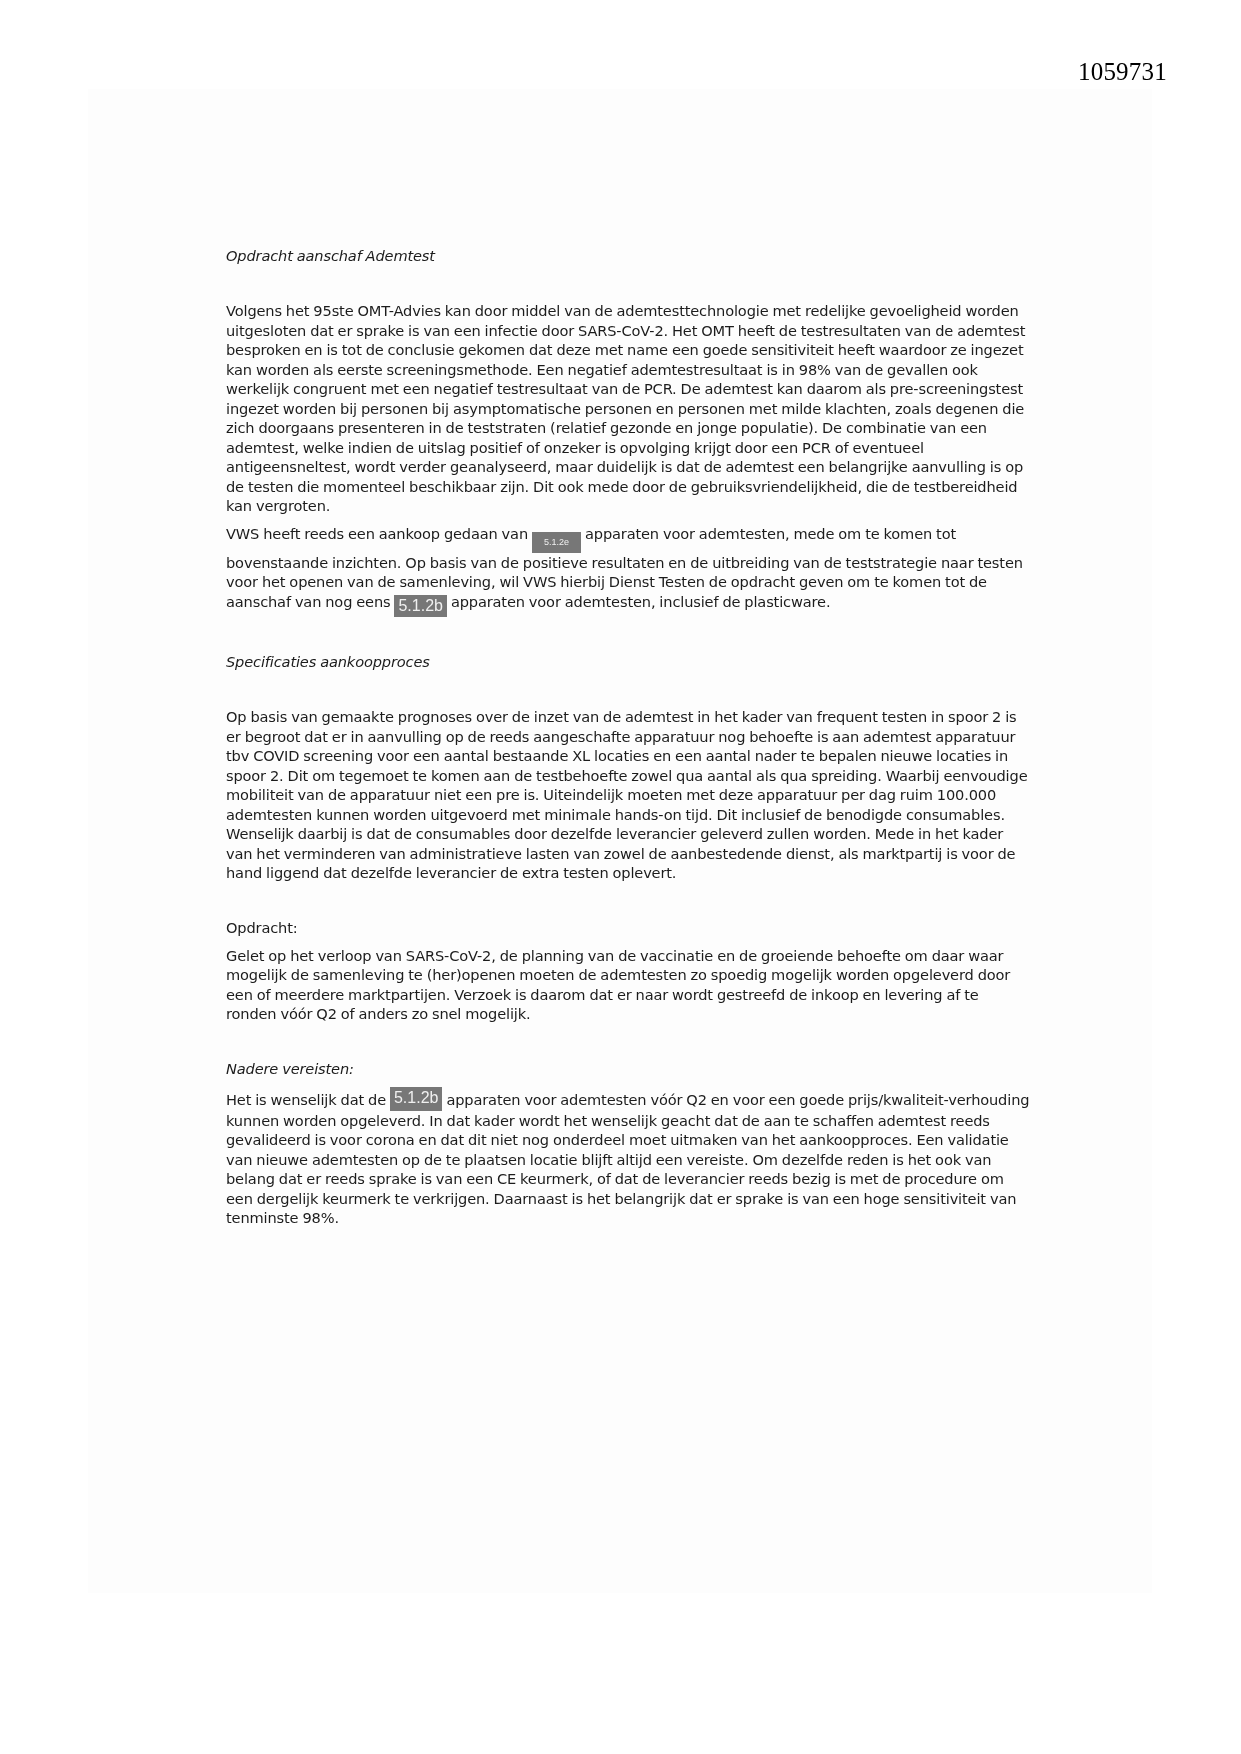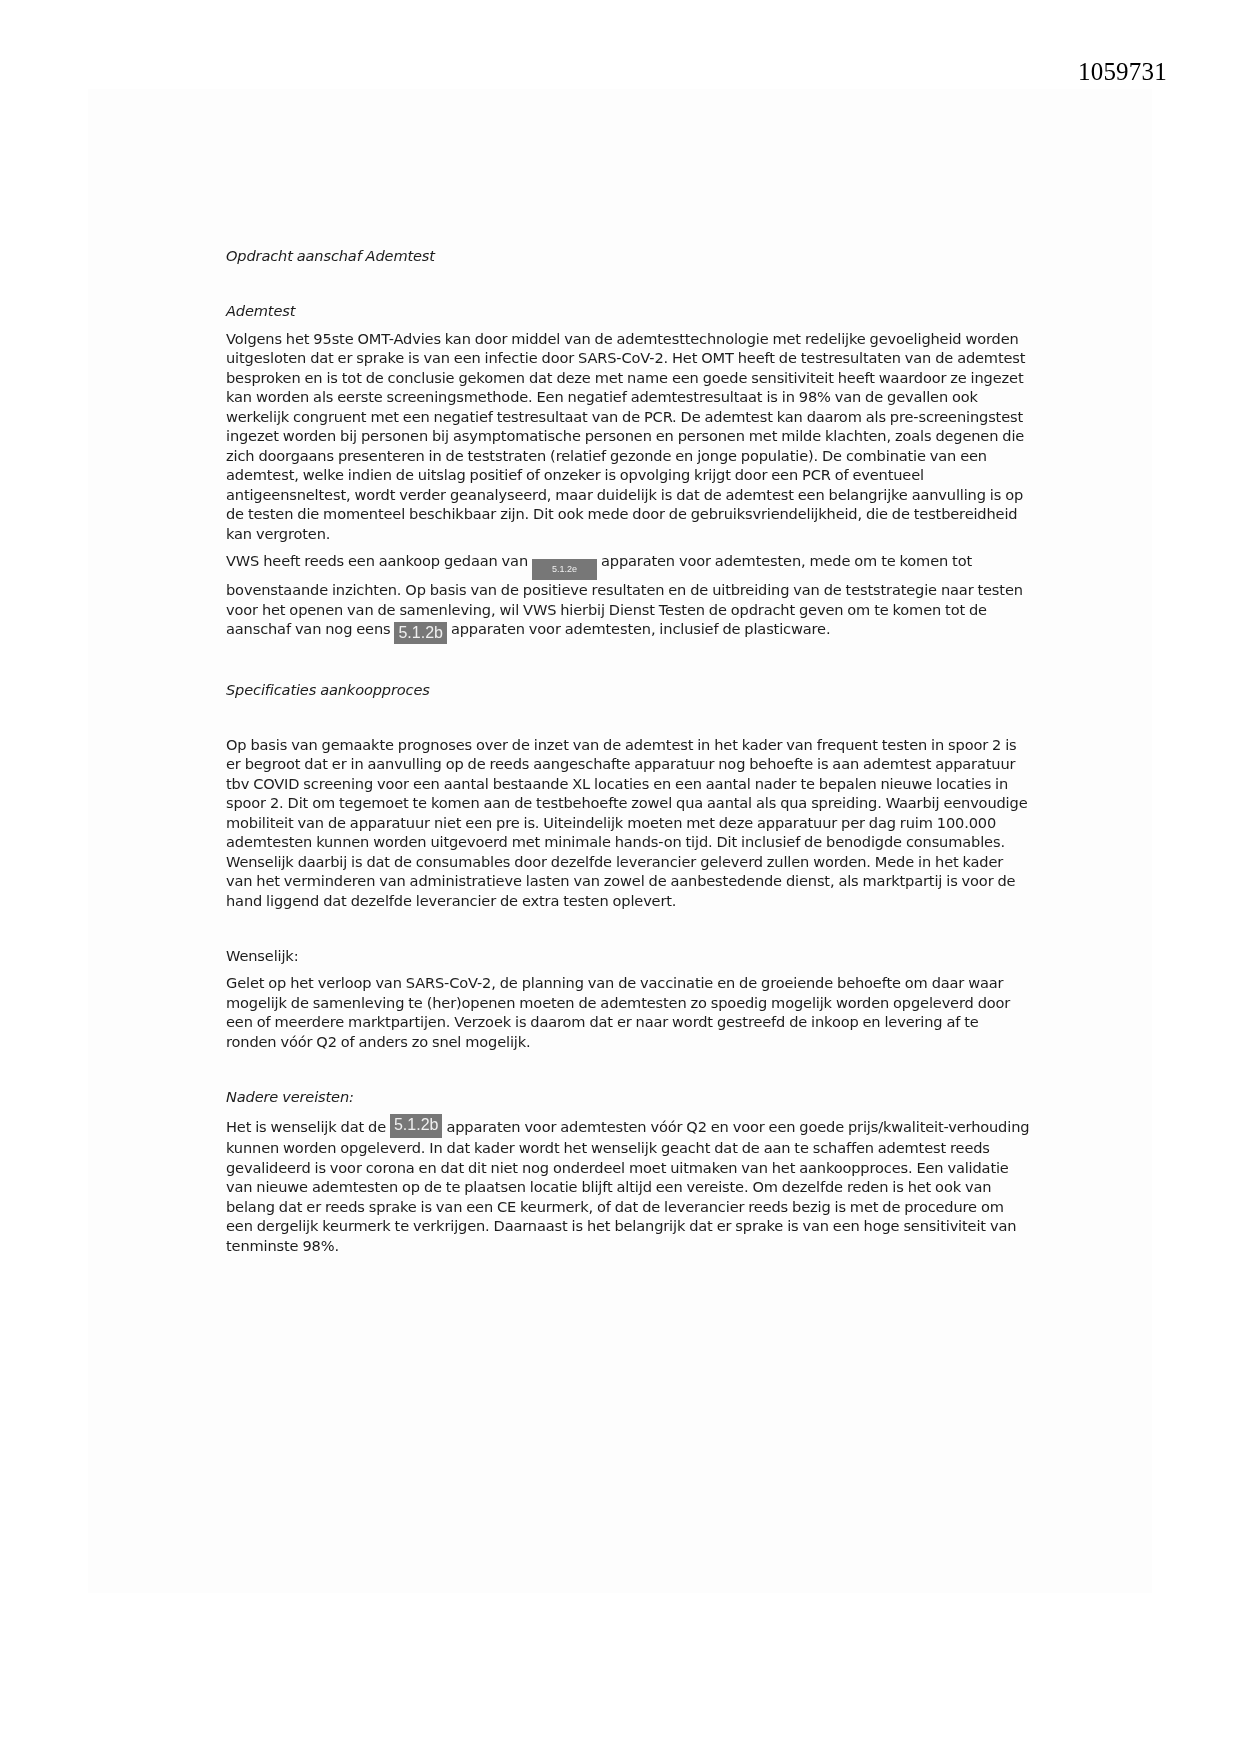--- a/index.html
+++ b/index.html
@@ -60,21 +60,21 @@
       font-size: 16px;
       line-height: 22px;
       height: 22px;
       padding: 0 4px;
       vertical-align: -4px;
       letter-spacing: 0;
       word-spacing: 0;
     }
     .redaction.small {
       font-size: 9px;
-      padding: 0 20px;
+      padding: 0 12px;
       height: 21px;
       line-height: 20px;
       vertical-align: -6px;
     }
     .redaction.raised {
       vertical-align: 2px;
       height: 24px;
     }
   </style>
 </head>
@@ -82,31 +82,30 @@
 
 <div class="doc-id">1059731</div>
 
 <div class="scan-region"></div>
 
 <div class="content">
 
   <p class="italic">Opdracht aanschaf Ademtest</p>
   <div class="gap"></div>
 
-  <p class="italic">Ademtest</p>
   <p>Volgens het 95ste OMT-Advies kan door middel van de ademtesttechnologie met redelijke gevoeligheid worden uitgesloten dat er sprake is van een infectie door SARS-CoV-2. Het OMT heeft de testresultaten van de ademtest besproken en is tot de conclusie gekomen dat deze met name een goede sensitiviteit heeft waardoor ze ingezet kan worden als eerste screeningsmethode. Een negatief ademtestresultaat is in 98% van de gevallen ook werkelijk congruent met een negatief testresultaat van de PCR. De ademtest kan daarom als pre-screeningstest ingezet worden bij personen bij asymptomatische personen en personen met milde klachten, zoals degenen die zich doorgaans presenteren in de teststraten (relatief gezonde en jonge populatie). De combinatie van een ademtest, welke indien de uitslag positief of onzeker is opvolging krijgt door een PCR of eventueel antigeensneltest, wordt verder geanalyseerd, maar duidelijk is dat de ademtest een belangrijke aanvulling is op de testen die momenteel beschikbaar zijn. Dit ook mede door de gebruiksvriendelijkheid, die de testbereidheid kan vergroten.</p>
   <p><span>VWS heeft reeds een aankoop gedaan van </span><span class="redaction small">5.1.2e</span><span> apparaten voor ademtesten, mede om te komen tot bovenstaande inzichten. Op basis van de positieve resultaten en de uitbreiding van de teststrategie naar testen voor het openen van de samenleving, wil VWS hierbij Dienst Testen de opdracht geven om te komen tot de aanschaf van nog eens </span><span class="redaction">5.1.2b</span><span> apparaten voor ademtesten, inclusief de plasticware.</span></p>
   <div class="gap"></div>
 
   <p class="italic">Specificaties aankoopproces</p>
   <div class="gap"></div>
 
   <p>Op basis van gemaakte prognoses over de inzet van de ademtest in het kader van frequent testen in spoor 2 is er begroot dat er in aanvulling op de reeds aangeschafte apparatuur nog behoefte is aan ademtest apparatuur tbv COVID screening voor een aantal bestaande XL locaties en een aantal nader te bepalen nieuwe locaties in spoor 2. Dit om tegemoet te komen aan de testbehoefte zowel qua aantal als qua spreiding. Waarbij eenvoudige mobiliteit van de apparatuur niet een pre is. Uiteindelijk moeten met deze apparatuur per dag ruim 100.000 ademtesten kunnen worden uitgevoerd met minimale hands-on tijd. Dit inclusief de benodigde consumables. Wenselijk daarbij is dat de consumables door dezelfde leverancier geleverd zullen worden. Mede in het kader van het verminderen van administratieve lasten van zowel de aanbestedende dienst, als marktpartij is voor de hand liggend dat dezelfde leverancier de extra testen oplevert.</p>
   <div class="gap"></div>
 
-  <p>Wenselijk:</p>
+  <p>Opdracht:</p>
   <p>Gelet op het verloop van SARS-CoV-2, de planning van de vaccinatie en de groeiende behoefte om daar waar mogelijk de samenleving te (her)openen moeten de ademtesten zo spoedig mogelijk worden opgeleverd door een of meerdere marktpartijen. Verzoek is daarom dat er naar wordt gestreefd de inkoop en levering af te ronden vóór Q2 of anders zo snel mogelijk.</p>
   <div class="gap"></div>
 
   <p class="italic">Nadere vereisten:</p>
   <p><span>Het is wenselijk dat de </span><span class="redaction raised">5.1.2b</span><span> apparaten voor ademtesten vóór Q2 en voor een goede prijs/kwaliteit-verhouding kunnen worden opgeleverd. In dat kader wordt het wenselijk geacht dat de aan te schaffen ademtest reeds gevalideerd is voor corona en dat dit niet nog onderdeel moet uitmaken van het aankoopproces. Een validatie van nieuwe ademtesten op de te plaatsen locatie blijft altijd een vereiste. Om dezelfde reden is het ook van belang dat er reeds sprake is van een CE keurmerk, of dat de leverancier reeds bezig is met de procedure om een dergelijk keurmerk te verkrijgen. Daarnaast is het belangrijk dat er sprake is van een hoge sensitiviteit van tenminste 98%.</span></p>
 
 </div>
 
 </body></html>

